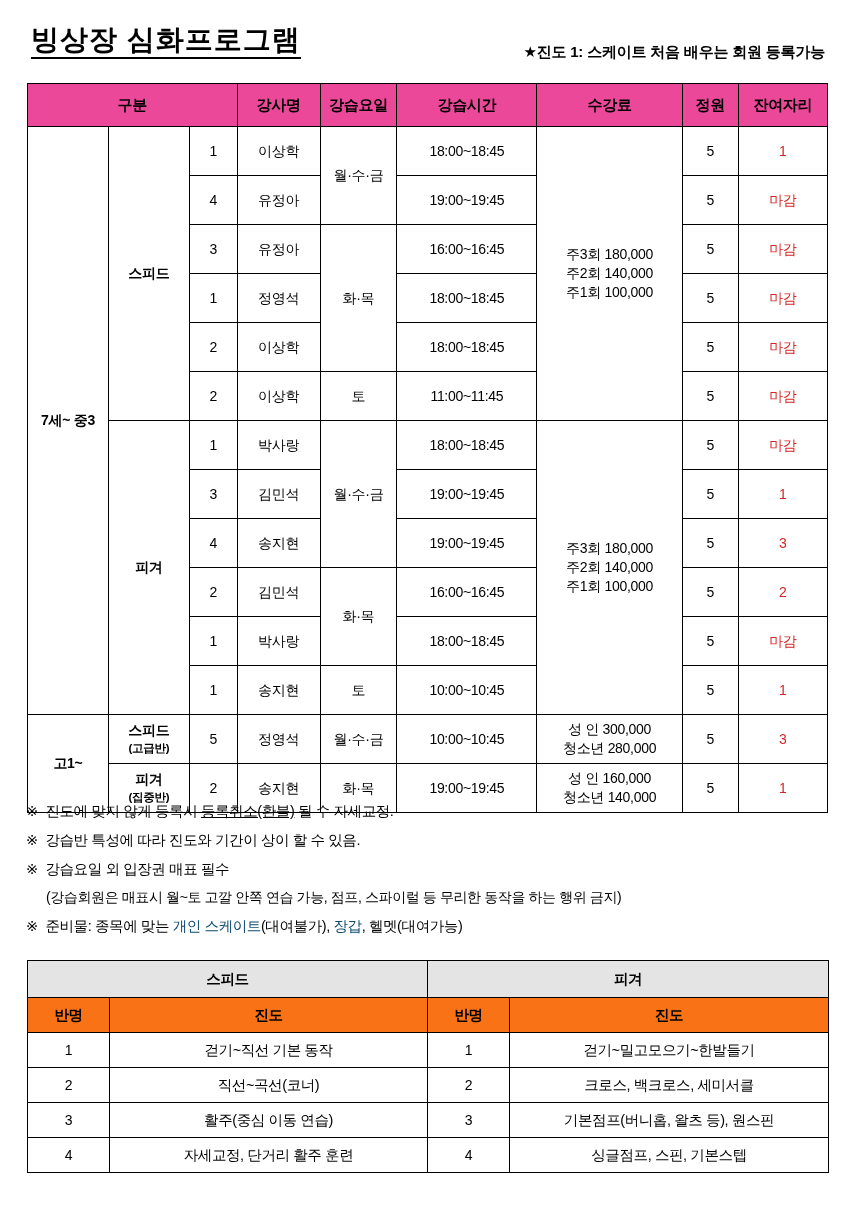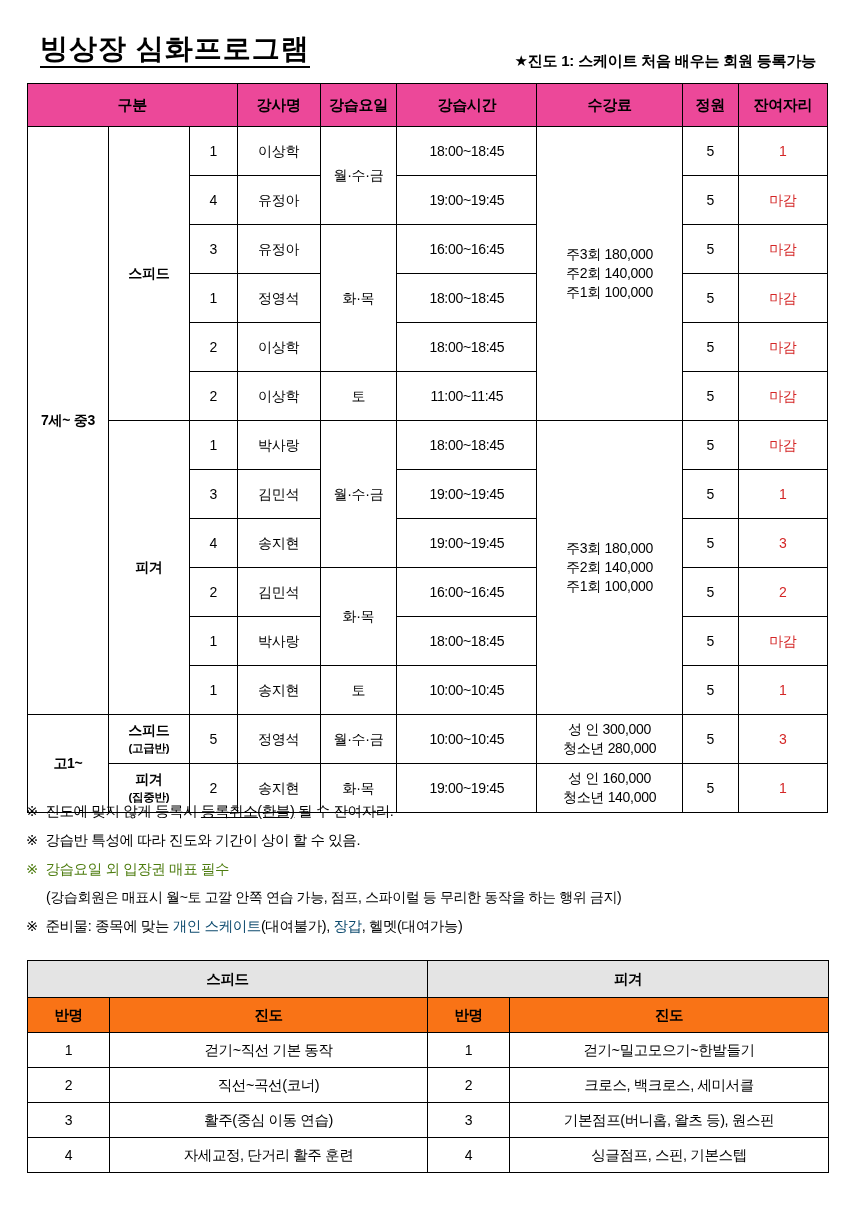--- a/index.html
+++ b/index.html
@@ -13,21 +13,21 @@
     font-family: "Liberation Sans", "DejaVu Sans", sans-serif;
     color: #000000;
     position: relative;
     overflow: hidden;
   }
 
   .page {
     width: 860px;
     height: 1217px;
     box-sizing: border-box;
-    padding: 16px;
+    padding: 7px;
     position: relative;
   }
 
   
   .header {
     position: relative;
     height: 62px;
     padding: 0;
   }
   .doc-title {
@@ -121,21 +121,21 @@
   }
   .note-line {
     font-size: 14.5px;
     line-height: 1.52;
     margin-bottom: 7px;
     letter-spacing: -0.4px;
     white-space: nowrap;
   }
   .note-line .mark { margin-right: 4px; }
   .note-line .u { text-decoration: underline; }
-  .note-line.red { color: #4d7c0f; }
+  .note-line.red { color: #000000; }
   .note-line .red { color: #0c4a6e; }
   .note-line.indent {
     padding-left: 20px;
     font-size: 14px;
   }
 
   
   .bottom-table-wrap {
     position: absolute;
     left: 27px;
@@ -324,21 +324,21 @@
             <td class="fee-cell" rowspan="1">성 인 160,000
 청소년 140,000</td>
             <td class="cap-cell row-cell">5</td>
             <td class="seat-cell row-cell">1</td>
           </tr>
         </tbody>
     </table>
   </div>
 
   <div class="notes" id="notes-block">
-      <div class="note-line"><span class="mark">※</span><span> 진도에 맞지 않게 등록시 </span><span class="u">등록취소(환불)</span><span> 될 수 잔여자리.</span></div>
+      <div class="note-line"><span class="mark">※</span><span> 진도에 맞지 않게 등록시 </span><span class="u">등록취소(환불)</span><span> 될 수 자세교정.</span></div>
       <div class="note-line"><span class="mark">※</span><span> 강습반 특성에 따라 진도와 기간이 상이 할 수 있음.</span></div>
       <div class="note-line red"><span class="mark">※</span><span> 강습요일 외 입장권 매표 필수</span></div>
       <div class="note-line indent"><span>(강습회원은 매표시 월~토 고깔 안쪽 연습 가능, 점프, 스파이럴 등 무리한 동작을 하는 행위 금지)</span></div>
       <div class="note-line"><span class="mark">※</span><span> 준비물: 종목에 맞는 </span><span class="red">개인 스케이트</span><span>(대여불가), </span><span class="red">장갑</span><span>, 헬멧(대여가능)</span></div>
     </div>
 
   <div class="bottom-table-wrap">
     <table class="grid2">
       <colgroup>
         <col style="width:82px">

